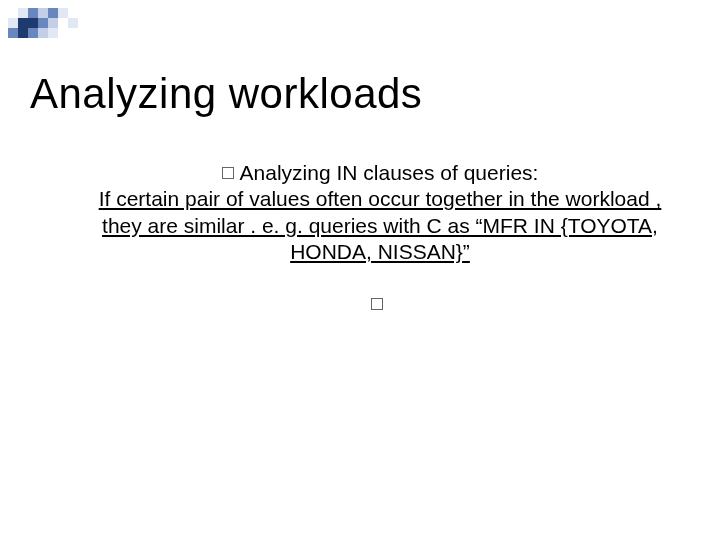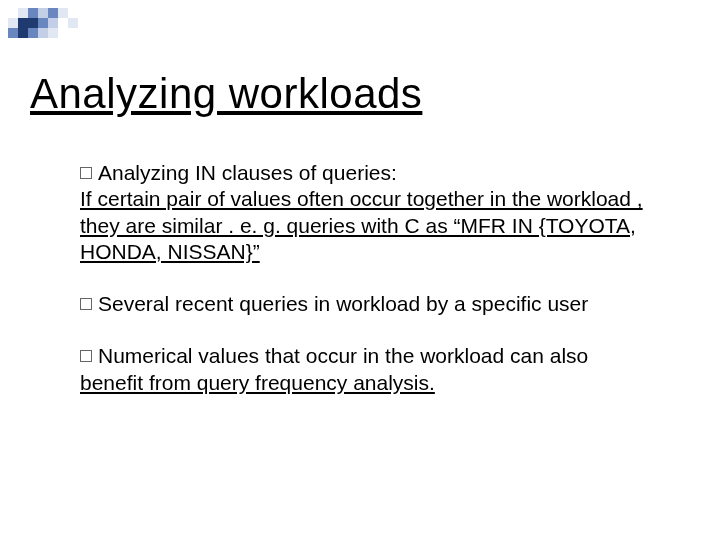--- a/index.html
+++ b/index.html
@@ -33,29 +33,29 @@
     height: 10px;
     margin: 0;
   }
   .title {
     position: absolute;
     top: 70px;
     left: 30px;
     font-size: 42px;
     font-weight: 400;
     letter-spacing: 0.5px;
-    text-decoration: underline;
   }
   .content {
     position: absolute;
     top: 160px;
     left: 80px;
     right: 40px;
     font-size: 21px;
     line-height: 1.25;
+    text-align: center;
   }
   .item {
     margin-bottom: 26px;
     position: relative;
   }
   .checkbox {
     display: inline-block;
     width: 12px;
     height: 12px;
     border: 1px solid #666;
@@ -112,21 +112,17 @@
   </div>
 
   <div class="title">Analyzing workloads</div>
 
   <div class="content">
     <div class="item">
       <span class="checkbox"></span><span class="lead">Analyzing IN clauses of queries:</span>
       <span class="body-text">If certain pair of values often occur together  in the workload , they are similar . e. g.  queries with C as “MFR IN {TOYOTA, HONDA, NISSAN}”</span>
     </div>
     <div class="item">
-      <span class="checkbox"></span><span class="lead">Several recent queries in workload by a specific user</span>
-    </div>
-    <div class="item">
-      <span class="checkbox"></span><span class="lead">Numerical values that occur in the workload can also</span>
-      <span class="body-text">benefit from query frequency analysis.</span>
+      <span class="checkbox"></span>
     </div>
   </div>
 
 </div>
 
 </body></html>

